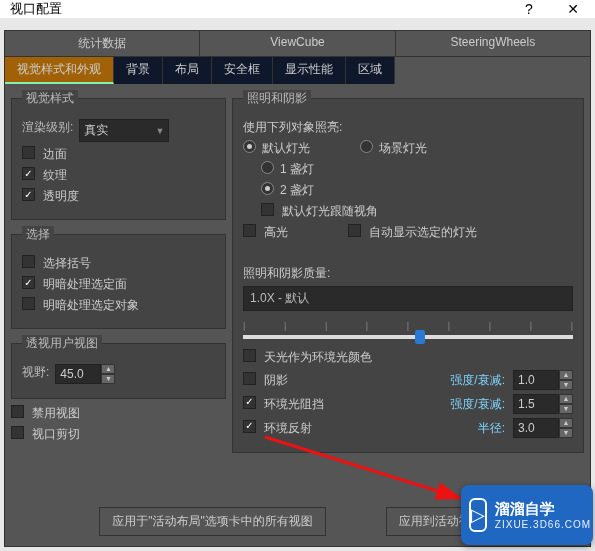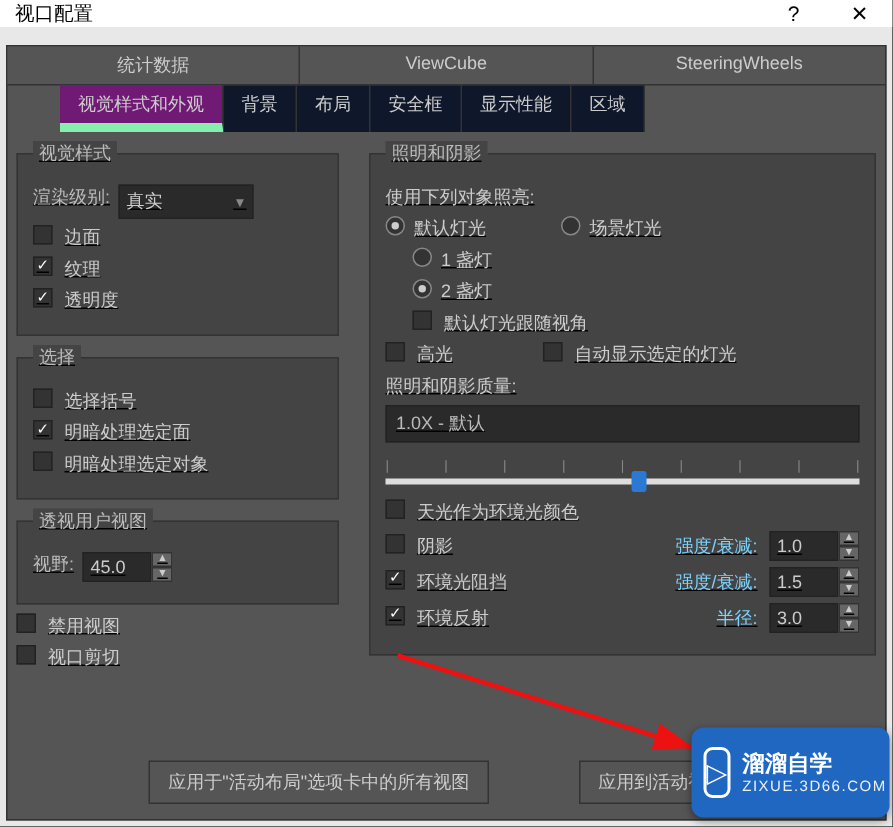--- a/index.html
+++ b/index.html
@@ -7,22 +7,22 @@
 .window { width: 595px; height: 551px; background: #e8e8e8; position: relative; }
 .titlebar { height: 18px; background: #fff; display: flex; align-items: center; padding: 0 0 0 10px; font-size: 13px; color: #000; }
 .titlebar-spacer { flex: 1; }
 .titlebar-btn { width: 44px; height: 30px; display: flex; align-items: center; justify-content: center; font-size: 14px; color: #000; }
 .main { position: absolute; top: 30px; left: 4px; right: 4px; bottom: 4px; background: #555; border: 1px solid #333; }
 .tabrow1 { display: flex; border-bottom: 1px solid #333; }
 .tabrow1 .tab { flex: 1; text-align: center; padding: 4px 0; font-size: 12px; color: #ccc; border-right: 1px solid #333; background: #555; cursor: pointer; }
 .tabrow1 .tab:last-child { border-right: none; }
 .tabrow2 { display: flex; }
 .tabrow2 .tab { text-align: center; padding: 4px 12px; font-size: 12px; color: #ccc; border-right: 1px solid #333; background: #0f172a; cursor: pointer; }
-.tabrow2 .tab.active { background: #701a75; border-bottom: 6px solid #86efac; margin-left: 35px; }
-.content { padding: 6px; display: flex; gap: 20px; text-decoration: underline; }
+.tabrow2 .tab.active { background: #a16207; border-bottom: 2px solid #86efac; }
+.content { padding: 6px; display: flex; gap: 6px; }
 .col-left { width: 215px; }
 .col-right { flex: 1; }
 fieldset { border: 1px solid #333; background: #444; margin: 0 0 6px 0; padding: 8px 10px 10px 10px; }
 legend { color: #bbb; font-size: 12px; padding: 0 4px; background: #444; }
 .row { display: flex; font-size: 12px; color: #ccc; margin: 4px 0; }
 .chk { width: 13px; height: 13px; margin-right: 8px; background: #333; border: 1px solid #222; display: inline-flex; align-items: center; justify-content: center; cursor: pointer; }
 .chk.checked::after { content: "✓"; color: #fff; font-size: 10px; line-height: 1; }
 .radio { width: 13px; height: 13px; margin-right: 6px; border: 1px solid #888; border-radius: 50%; background: #333; display: inline-flex; align-items: center; justify-content: center; cursor: pointer; }
 .radio.checked::after { content: ""; width: 5px; height: 5px; background: #ccc; border-radius: 50%; }
 .select { background: #2a2a2a; border: 1px solid #222; color: #ccc; font-size: 12px; padding: 2px 4px; display: inline-flex; align-items: center; justify-content: space-between; cursor: pointer; }
@@ -166,21 +166,21 @@
               <span>默认灯光跟随视角</span>
             </div>
           <div class="row">
             <span class="chk"></span>
               <span>高光</span>
             <span style="width:60px"></span>
             <span class="chk"></span>
               <span>自动显示选定的灯光</span>
           </div>
 
-          <div class="row" style="margin-top:4px">照明和阴影质量:</div>
+          <div class="row" style="margin-top:24px">照明和阴影质量:</div>
           <div class="textfield">1.0X - 默认</div>
           <div class="slider-wrap">
             <div class="slider-ticks">
                 <span>|</span>
                 <span>|</span>
                 <span>|</span>
                 <span>|</span>
                 <span>|</span>
                 <span>|</span>
                 <span>|</span>

